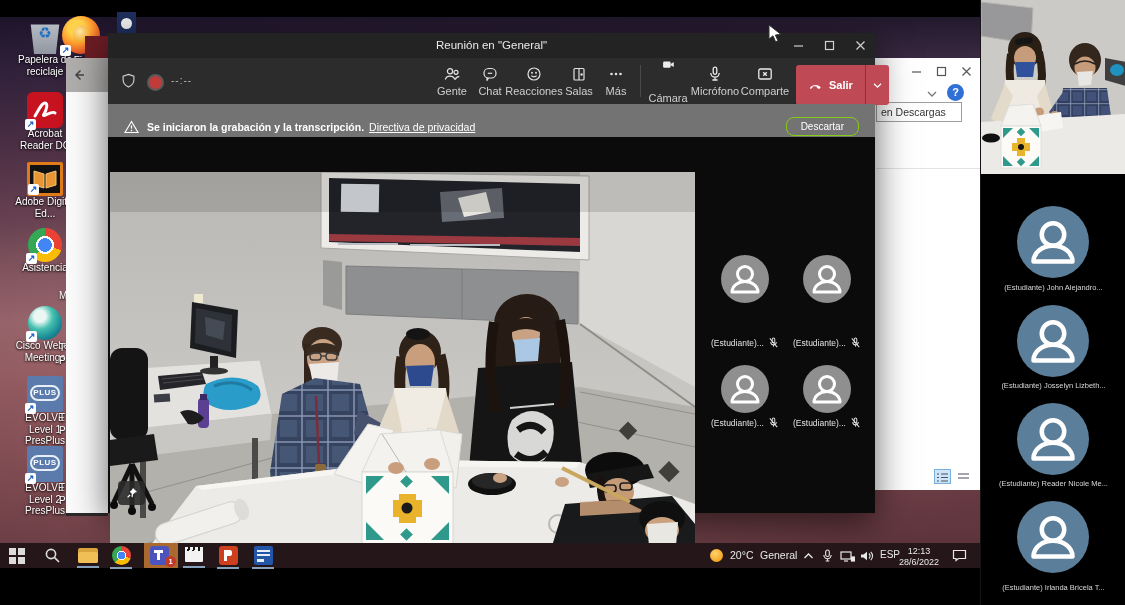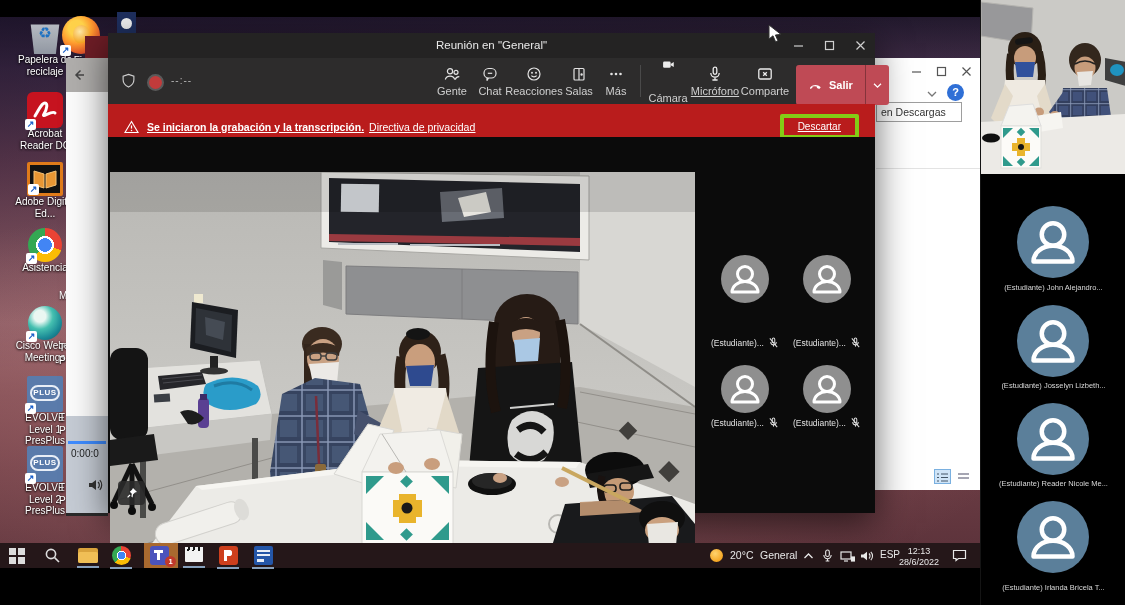--- a/index.html
+++ b/index.html
@@ -20,29 +20,29 @@
   .frag{color:#fff;font-size:10px;text-shadow:0 1px 2px #000;}
   
   .twin{left:108px;top:33px;width:767px;height:480px;background:#0d0d0d;
         box-shadow:0 10px 34px rgba(0,0,0,.6);}
   .ttitlebar{left:0;top:0;width:767px;height:25px;background:#242323;}
   .ttitle{width:100%;text-align:center;color:#e9e9e9;font-size:11.5px;line-height:25px;}
   .tctl{top:0;width:30px;height:25px;display:flex;align-items:center;justify-content:center;}
   .ttoolbar{left:0;top:25px;width:767px;height:46px;background:#2d2c2c;border-bottom:1px solid #1c1c1c;}
   .navitem{display:flex;flex-direction:column;align-items:center;justify-content:center;gap:2px;
            height:46px;color:#cfcfcf;font-size:11px;}
-  .tbanner{left:0;top:71px;width:767px;height:45px;background:#b91c1c;display:flex;align-items:center;
-           color:#fff;font-size:10.5px;text-decoration:underline;}
+  .tbanner{left:0;top:71px;width:767px;height:45px;background:#737373;display:flex;align-items:center;
+           color:#fff;font-size:10.5px;}
   .stage{left:0;top:104px;width:767px;height:376px;background:#0b0b0b;}
   .gavatar{border-radius:50%;background:#8f8f8f;}
   .glabel{color:#e2e2e2;font-size:8.5px;display:flex;align-items:center;justify-content:center;gap:4px;}
   .leave{display:flex;align-items:stretch;background:#bf4a55;border-radius:3px;overflow:hidden;color:#fff;}
   .leave .main{display:flex;align-items:center;gap:6px;padding:0 12px;font-size:11px;}
   .leave .chev{display:flex;align-items:center;padding:0 7px;border-left:1px solid rgba(0,0,0,.3);}
-  .dismiss-btn{border:4px solid #84cc16;border-radius:2px;color:#fff;font-size:10px;
+  .dismiss-btn{border:1px solid #84cc16;border-radius:8px;color:#fff;font-size:10px;
                padding:3px 14px;background:transparent;}
   
   .sidebar{left:980px;top:0;width:145px;height:605px;background:#000;border-left:1px solid #141414;}
   .savatar{border-radius:50%;background:#5b7f9a;}
   .slabel{color:#d8d8d8;font-size:7.5px;text-align:center;width:141px;left:2px;
           white-space:nowrap;overflow:hidden;}
   
   .taskbar{left:0;top:543px;width:980px;height:25px;background:#251719;}
   .tb-underline{position:absolute;bottom:0;height:2px;width:22px;background:#87a0bc;}
   .tray-txt{color:#e8e8e8;font-size:10.5px;}
@@ -144,28 +144,20 @@
   <div class="abs" style="left:117px;top:12px;width:19px;height:21px;background:#1e2f5e;overflow:hidden;">
     <span style="position:absolute;left:4px;top:6px;width:11px;height:11px;border-radius:50%;background:#f0f0f0;display:block;"></span>
   </div>
 
   <div class="abs stripwin">
     <div class="abs" style="left:0;top:0;width:42px;height:34px;background:#b0aeac;">
       <svg width="16" height="16" viewBox="0 0 16 16" style="position:absolute;left:5px;top:9px;">
           <path d="M9.5 3.5L5 8l4.5 4.5M5 8h8" fill="none" stroke="#444" stroke-width="1.5"></path>
         </svg>
     </div>
-    <div class="abs" style="left:0;top:358px;width:42px;height:100px;background:#c5cbd4;">
-      <div class="abs" style="left:2px;top:25px;width:38px;height:3px;background:#3f8cff;"></div>
-      <div class="abs" style="left:5px;top:32px;color:#222;font-size:10px;">0:00:0</div>
-      <svg width="18" height="18" viewBox="0 0 18 18" style="position:absolute;left:20px;top:60px;">
-        <path d="M3 7h3l4-3v10l-4-3H3z" fill="#333"></path>
-        <path d="M12 6a4 4 0 0 1 0 6M13.8 4.2a7 7 0 0 1 0 9.6" fill="none" stroke="#333" stroke-width="1.2"></path>
-      </svg>
-    </div>
     <div class="abs" style="left:0;top:455px;width:42px;height:3px;background:#2a2a2a;"></div>
   </div>
 
   <div class="abs explorer">
     <div style="position:absolute;right:8px;top:8px;display:flex;gap:14px;">
       <svg width="11" height="11" viewBox="0 0 11 11">
           <path d="M1 6h9" stroke="#555" stroke-width="1.2"></path>
         </svg>
       <svg width="11" height="11" viewBox="0 0 11 11">
           <rect x="1.5" y="1.5" width="8" height="8" fill="none" stroke="#555" stroke-width="1.2"></rect>
@@ -279,21 +271,21 @@
 
       <div class="abs" style="left:532px;top:7px;width:1px;height:32px;background:#4a4a4a;"></div>
 
       <div class="abs navitem" style="left:538px;width:44px;gap:21px;">
         <svg width="19" height="18" viewBox="0 0 19 18">
             <rect x="2" y="5" width="10.5" height="8.5" rx="1.8" fill="#ececec"></rect>
             <path d="M12.5 8.2l4.3-2.6v7l-4.3-2.6z" fill="#ececec"></path>
           </svg>
         <span>Cámara</span>
       </div>
-      <div class="abs navitem" style="left:582px;width:50px;text-decoration:underline;">
+      <div class="abs navitem" style="left:582px;width:50px;">
         <svg width="18" height="18" viewBox="0 0 18 18">
             <g fill="none" stroke="#ececec" stroke-width="1.3">
               <rect x="7.2" y="2.2" width="3.6" height="7.2" rx="1.8"></rect>
               <path d="M4.8 8a4.2 4.2 0 0 0 8.4 0"></path>
               <path d="M9 12.4v2.4M6.4 15h5.2"></path>
             </g>
           </svg>
         <span>Micrófono</span>
       </div>
       <div class="abs navitem" style="left:632px;width:50px;">

